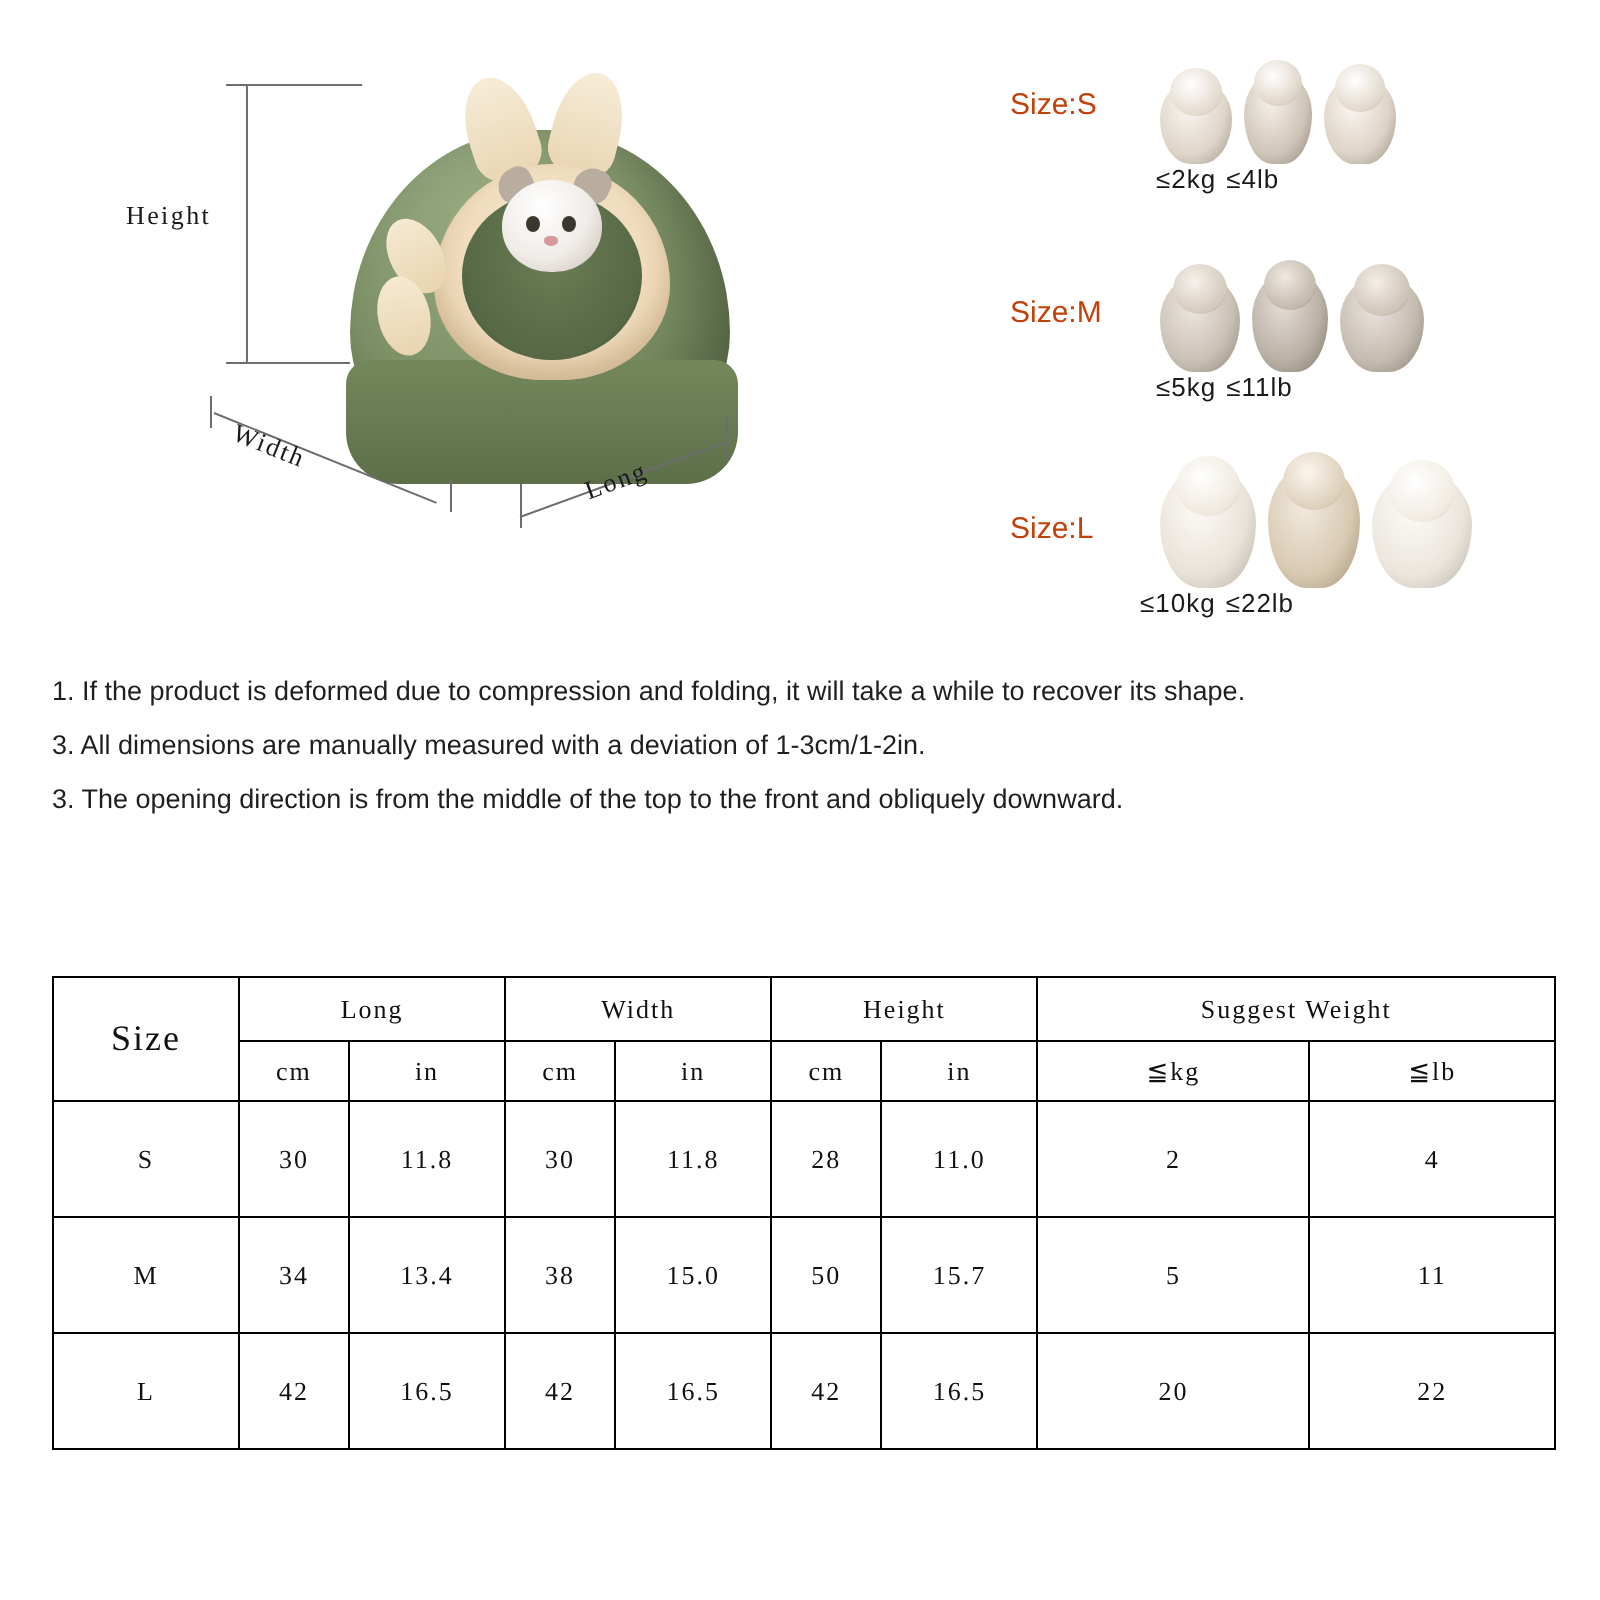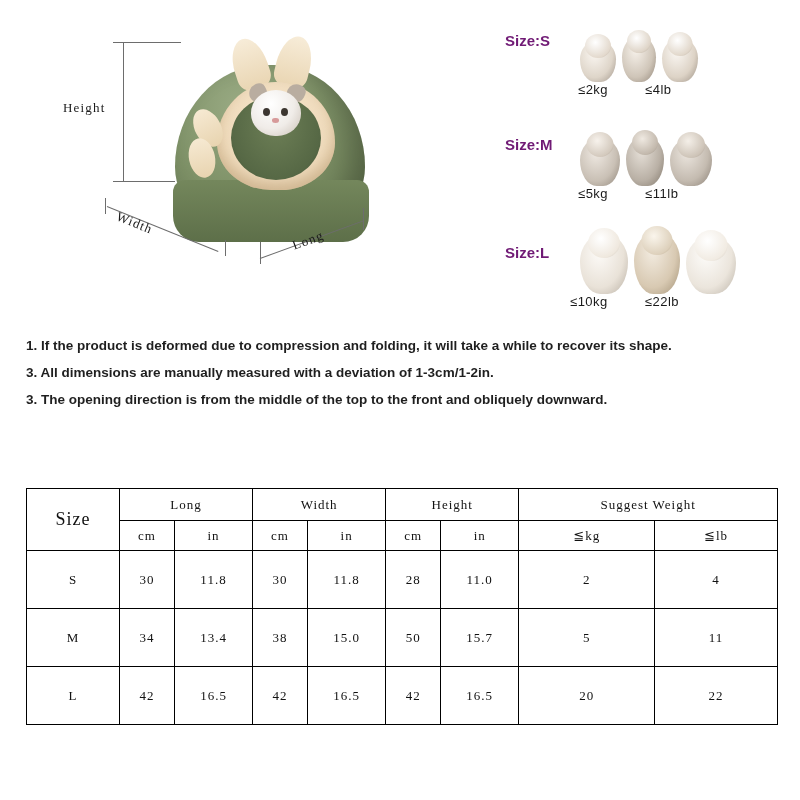--- a/index.html
+++ b/index.html
@@ -175,24 +175,24 @@
   }
   .size-row {
     position: absolute;
     left: 0;
     width: 320px;
     height: 100px;
   }
   .size-label {
     position: absolute;
     left: 35px;
-    top: 24px;
+    top: 36px;
     font-size: 15px;
-    color: #701a75;
-    font-weight: bold;
+    color: #c2410c;
+    font-weight: normal;
     white-space: nowrap;
   }
   .cat-group {
     position: absolute;
     left: 110px;
     top: 2px;
     display: flex;
     align-items: flex-end;
     gap: 6px;
     height: 72px;
@@ -211,41 +211,40 @@
   .weights {
     position: absolute;
     left: 108px;
     top: 74px;
     font-size: 13px;
     color: #1a1a1a;
     letter-spacing: 0.5px;
     white-space: nowrap;
   }
   .weights span { display: inline-block; }
-  .weights .w2 { margin-left: 37px; }
+  .weights .w2 { margin-left: 5px; }
 
   
   .tips {
     position: absolute;
     left: 26px;
     top: 338px;
     width: 750px;
   }
   .tips-title {
     color: #e8342a;
     font-size: 19px;
     font-weight: bold;
     margin-bottom: 10px;
   }
   .tip-line {
     font-size: 13.5px;
     color: #1f1f1f;
     margin: 0 0 10px 0;
     line-height: 1.25;
-    font-weight: bold;
   }
 
   
   .spec-table {
     position: absolute;
     left: 26px;
     top: 488px;
     width: 752px;
     border-collapse: collapse;
     font-family: "Liberation Serif", serif;

